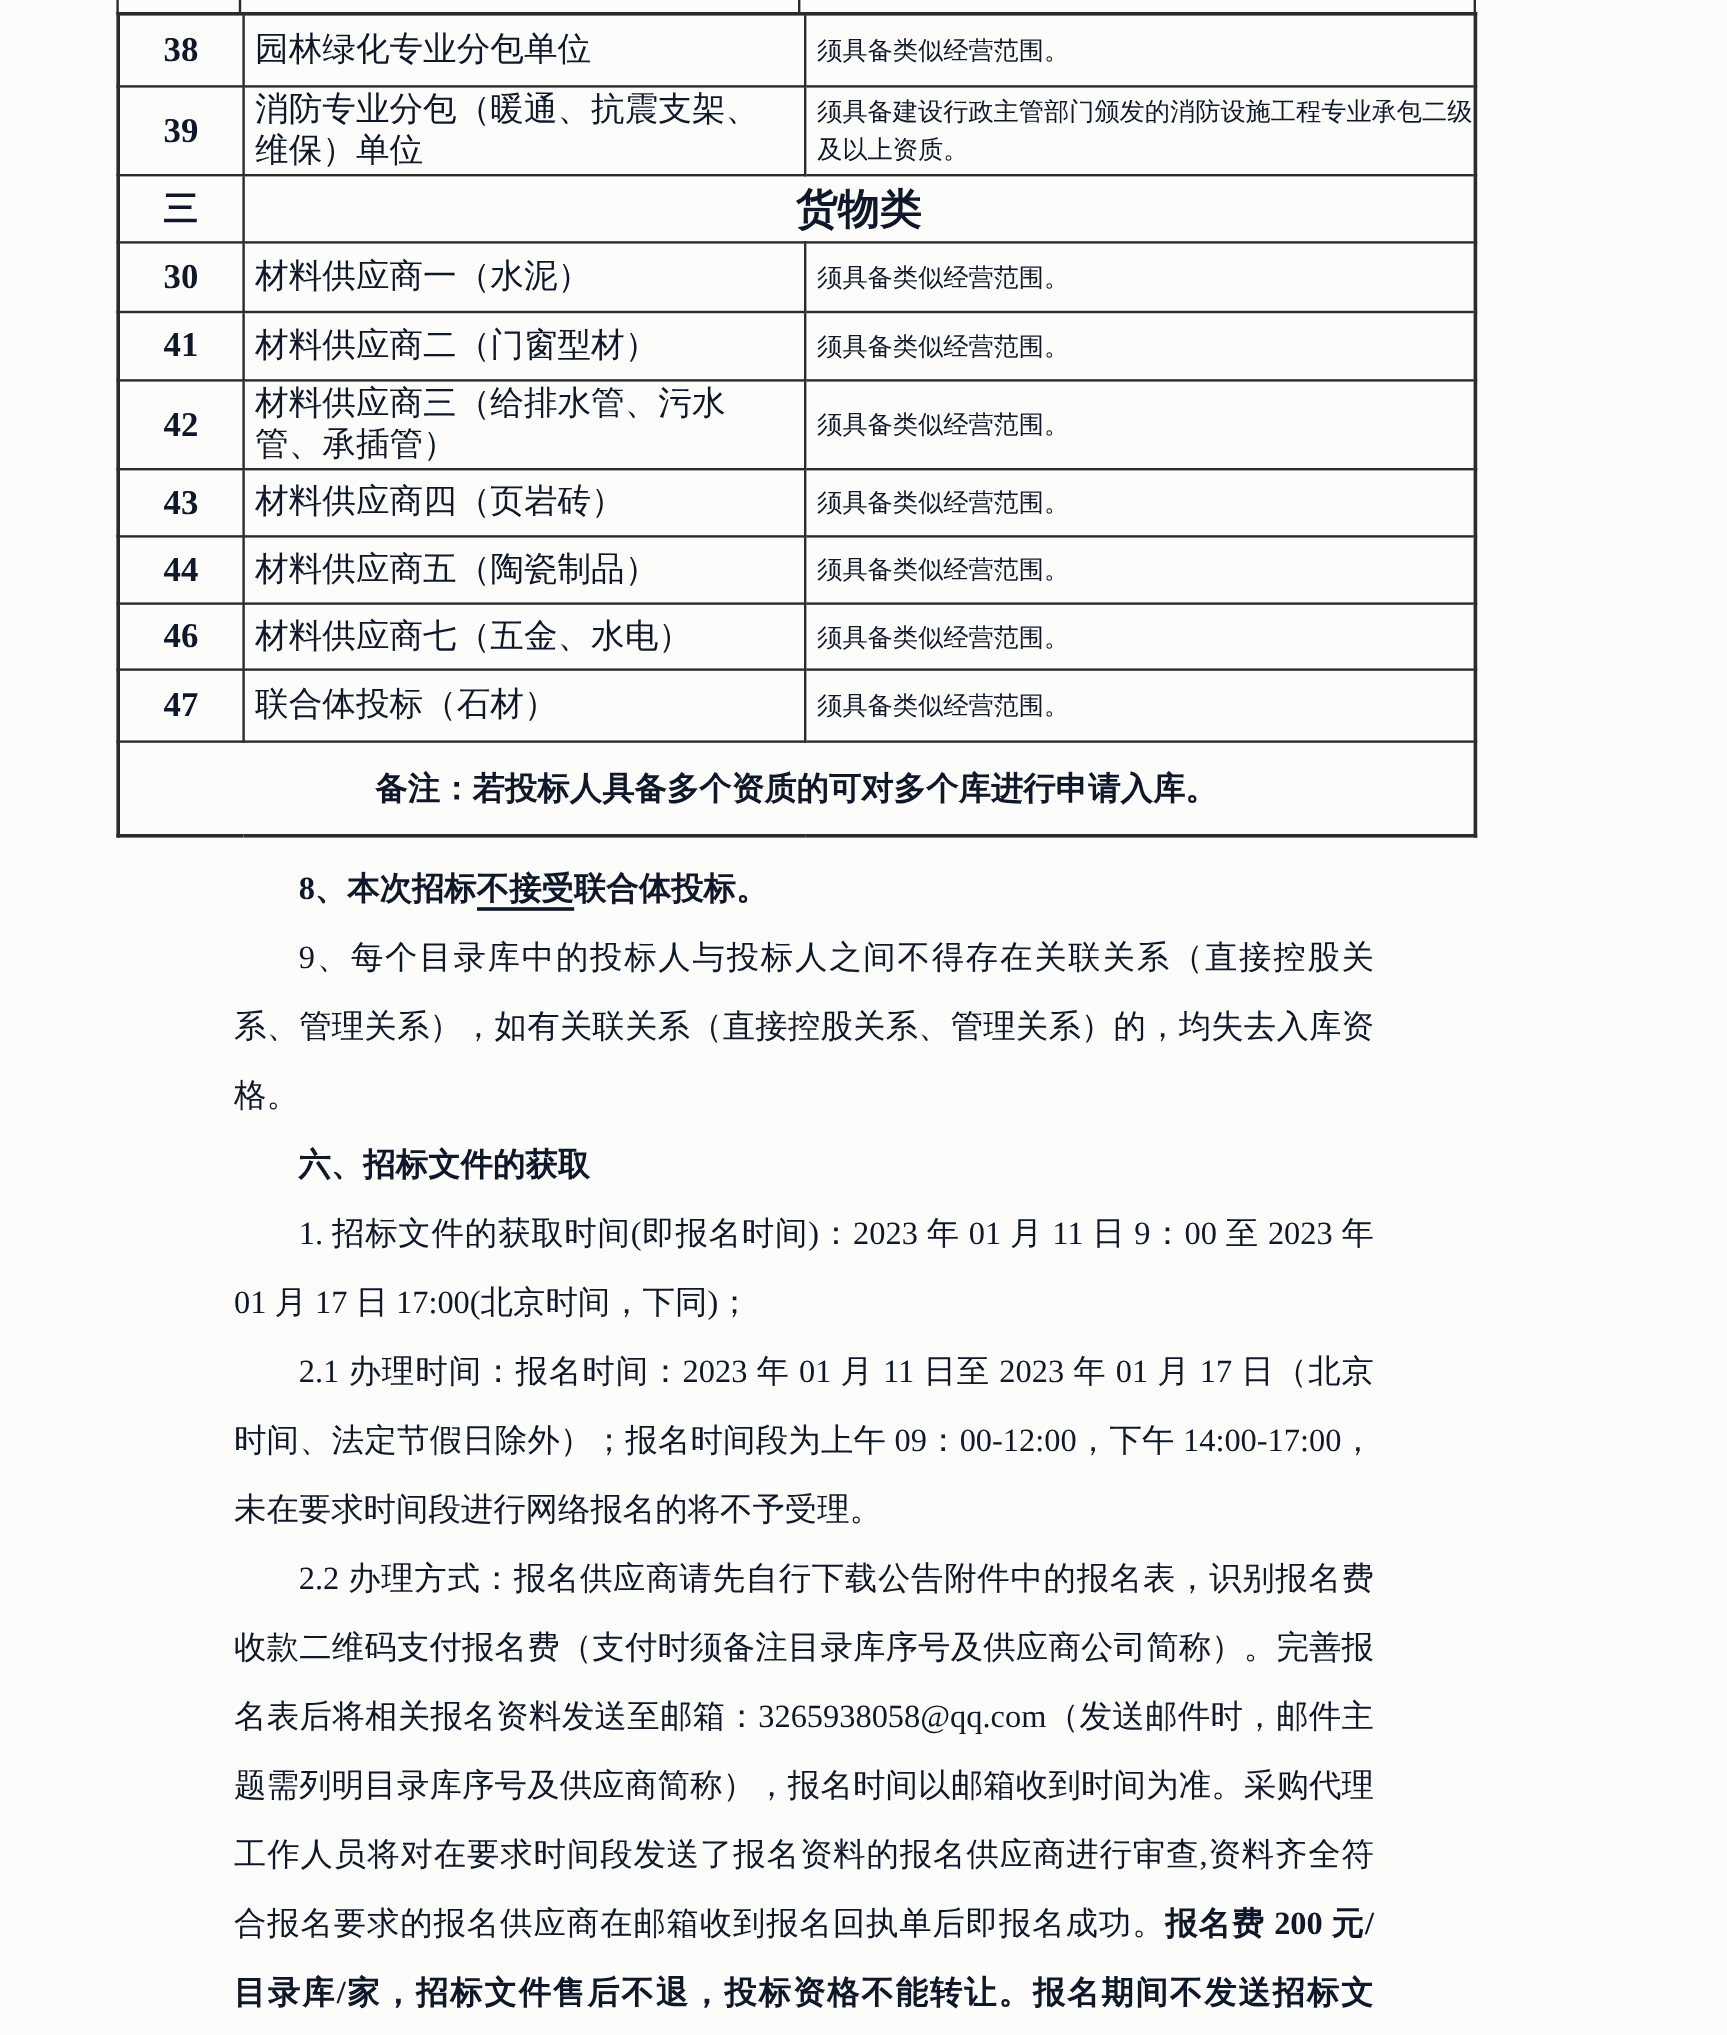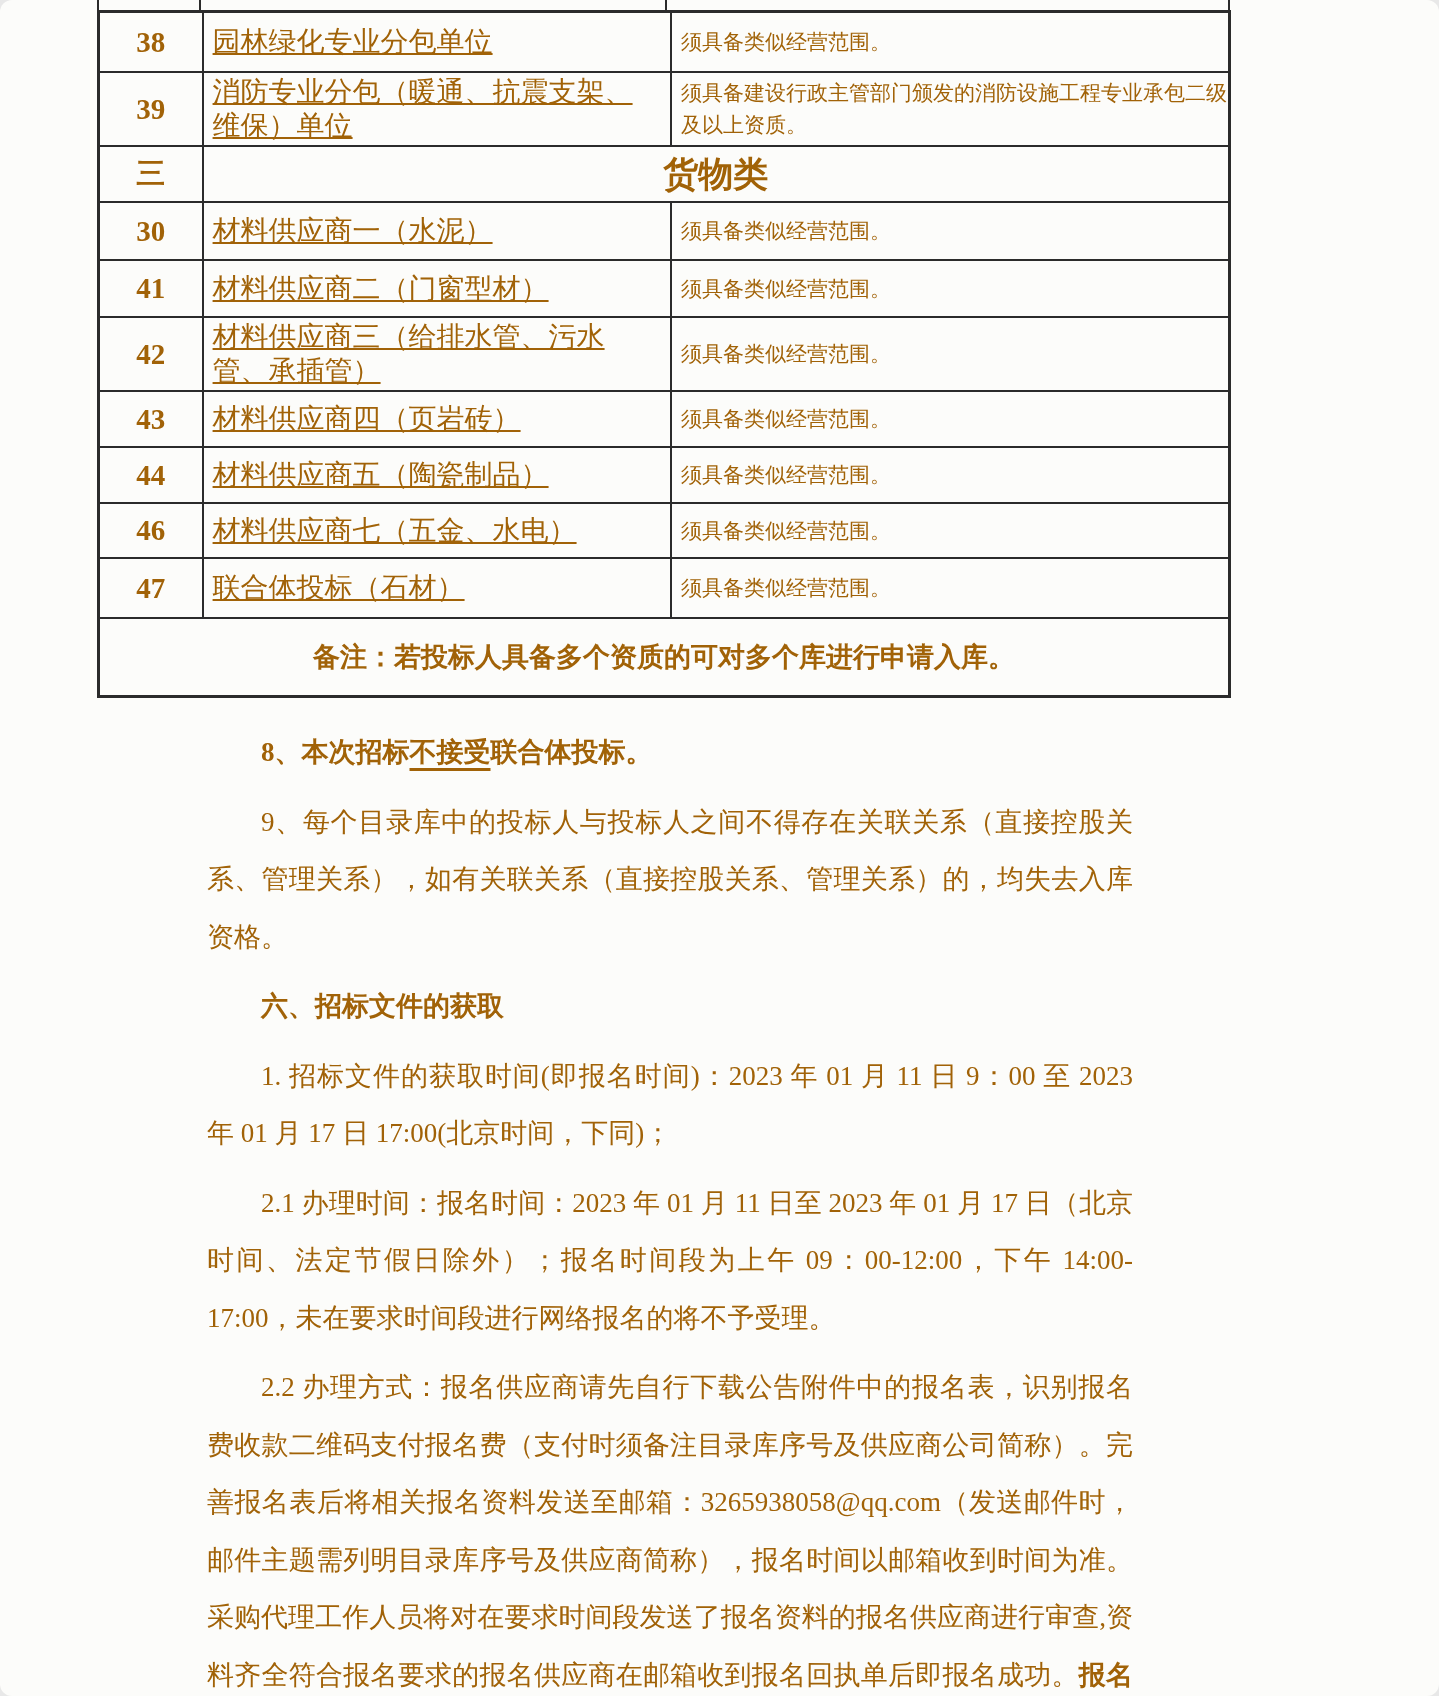--- a/index.html
+++ b/index.html
@@ -2,23 +2,22 @@
 <html><head>
 <meta charset="utf-8">
 <style>
   html,body { margin:0; padding:0; background:#e8e8e8; }
   .page {
     position:relative;
     width:1439px; height:1696px;
     margin:0 auto;
     background:#fcfcfa;
     overflow:hidden;
-    color:#a16207;
+    color:#0f172a;
     font-family:"Liberation Serif", serif;
-    border-radius:12px;
   }
 
   
   table.qual-table {
     position:absolute; left:97px; top:10px;
     width:1134px;
     border-collapse:collapse;
     table-layout:fixed;
     border:3px solid #2b2b2b;
   }
@@ -29,21 +28,20 @@
   }
   td.num-cell {
     text-align:center;
     font-weight:bold;
     font-size:29px;
   }
   td.name-cell {
     font-size:28px;
     line-height:34px;
     padding:2px 20px 2px 9px;
-    text-decoration:underline;
   }
   td.req-cell {
     font-size:21px;
     line-height:32px;
     padding:2px 0 2px 9px;
   }
   td.category-cell {
     text-align:center;
     font-weight:bold;
     font-size:35px;
@@ -62,21 +60,21 @@
   .stub { position:absolute; top:0; width:2px; height:11px; background:#2b2b2b; }
 
   
   .body-text {
     position:absolute; left:195px; top:712px;
     width:950px;
     font-size:27px;
     line-height:57.5px;
     text-align:justify;
   }
-  .body-text p { margin:12px; text-indent:54px; }
+  .body-text p { margin:0; text-indent:54px; }
   .b  { font-weight:bold; }
   .u  { text-decoration:underline; text-decoration-thickness:2.5px; text-underline-offset:7px; }
 </style>
 </head>
 <body>
 
 <div class="page">
 
   <div class="stub" style="left:97px"></div>
   <div class="stub" style="left:199px"></div>

